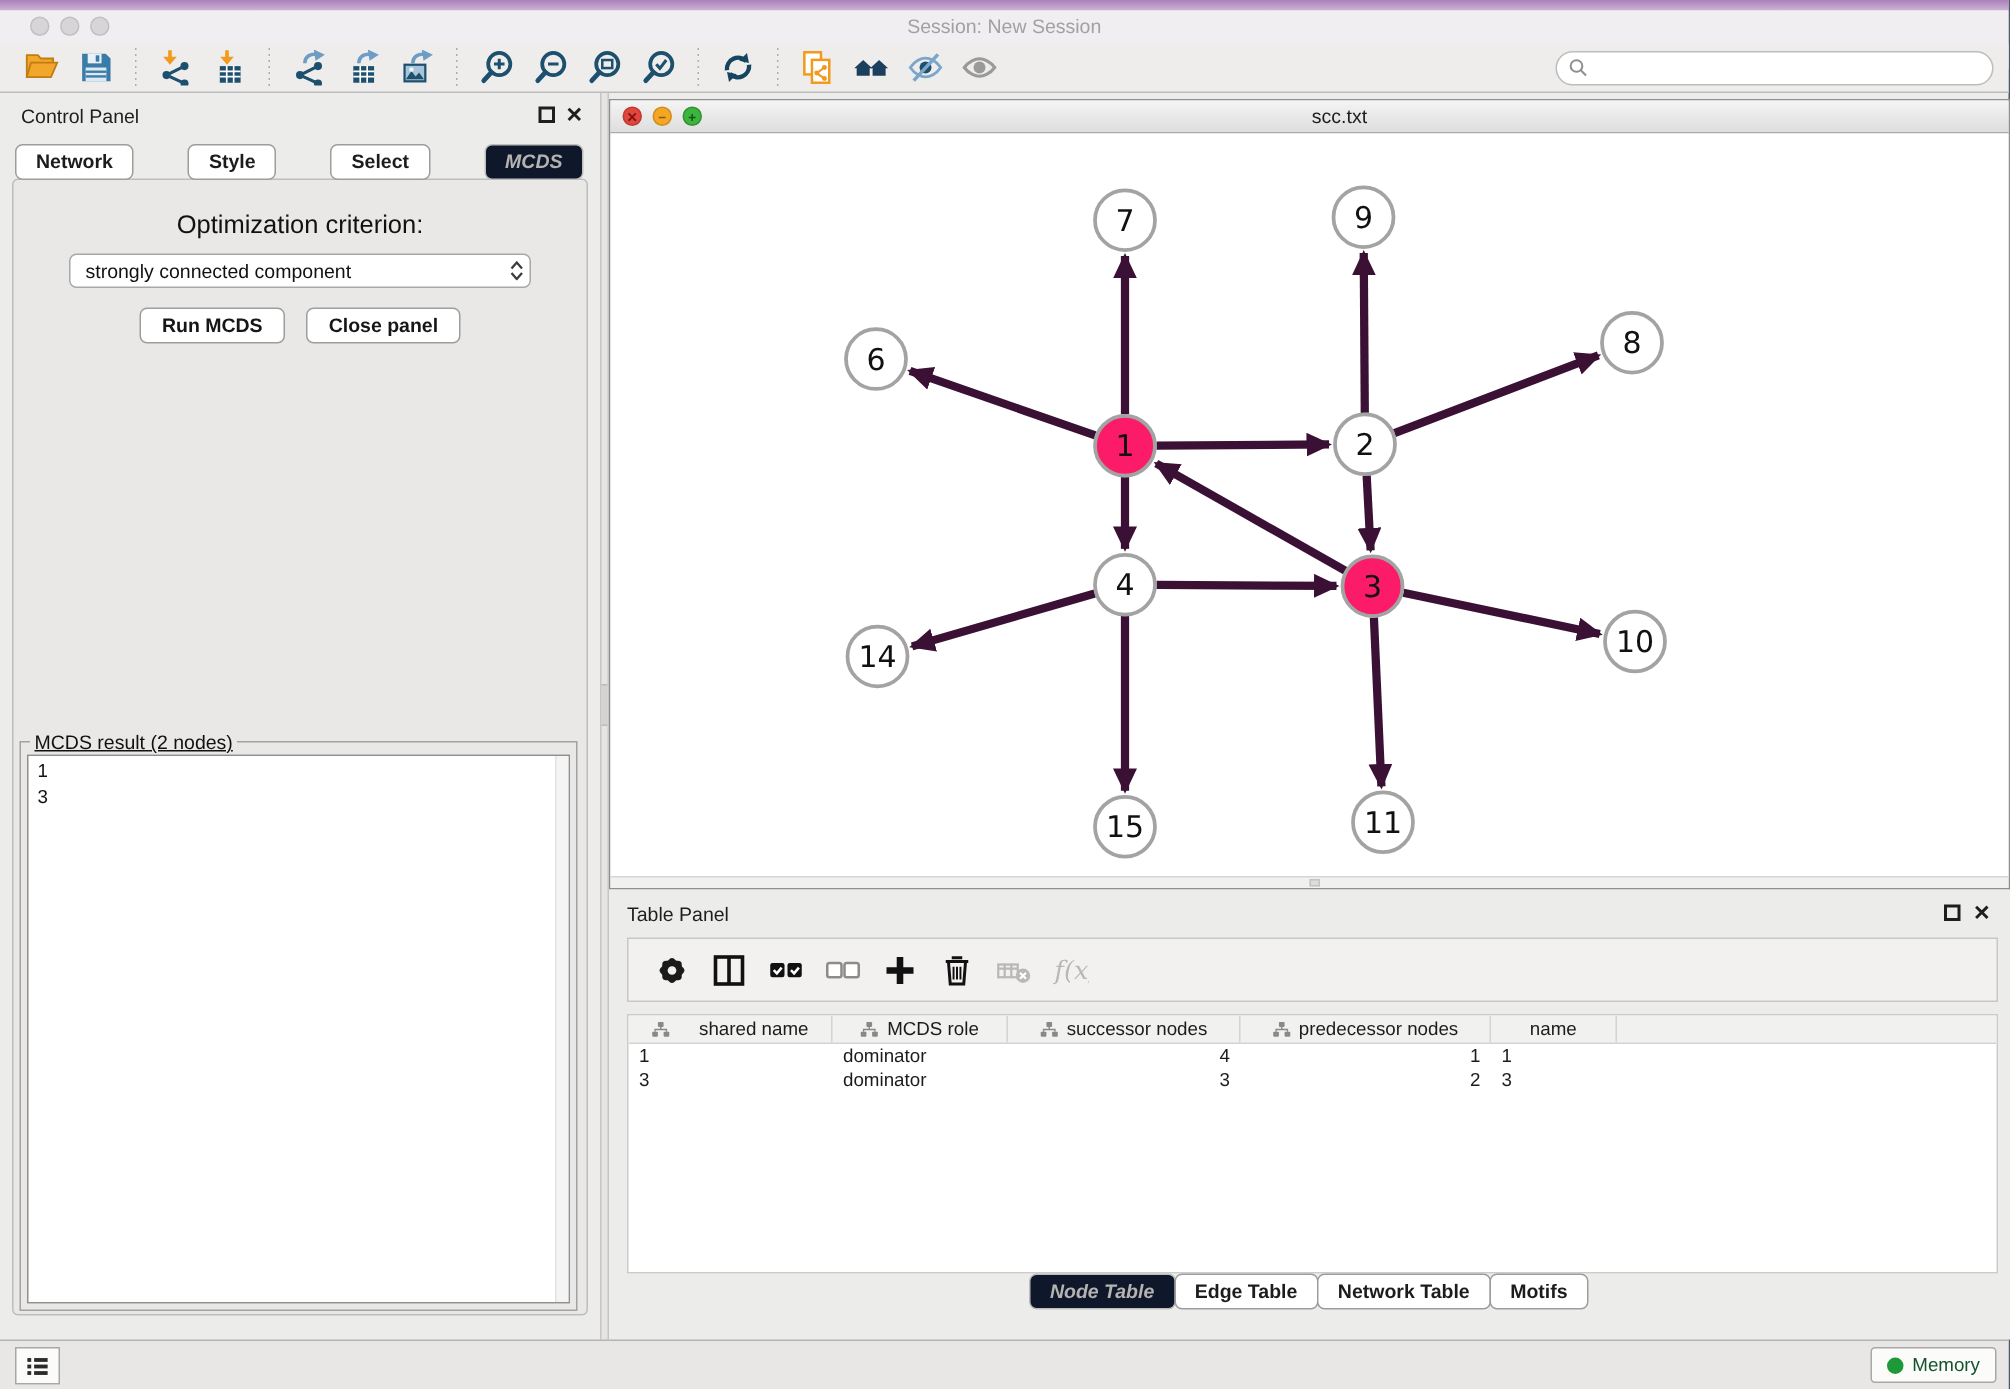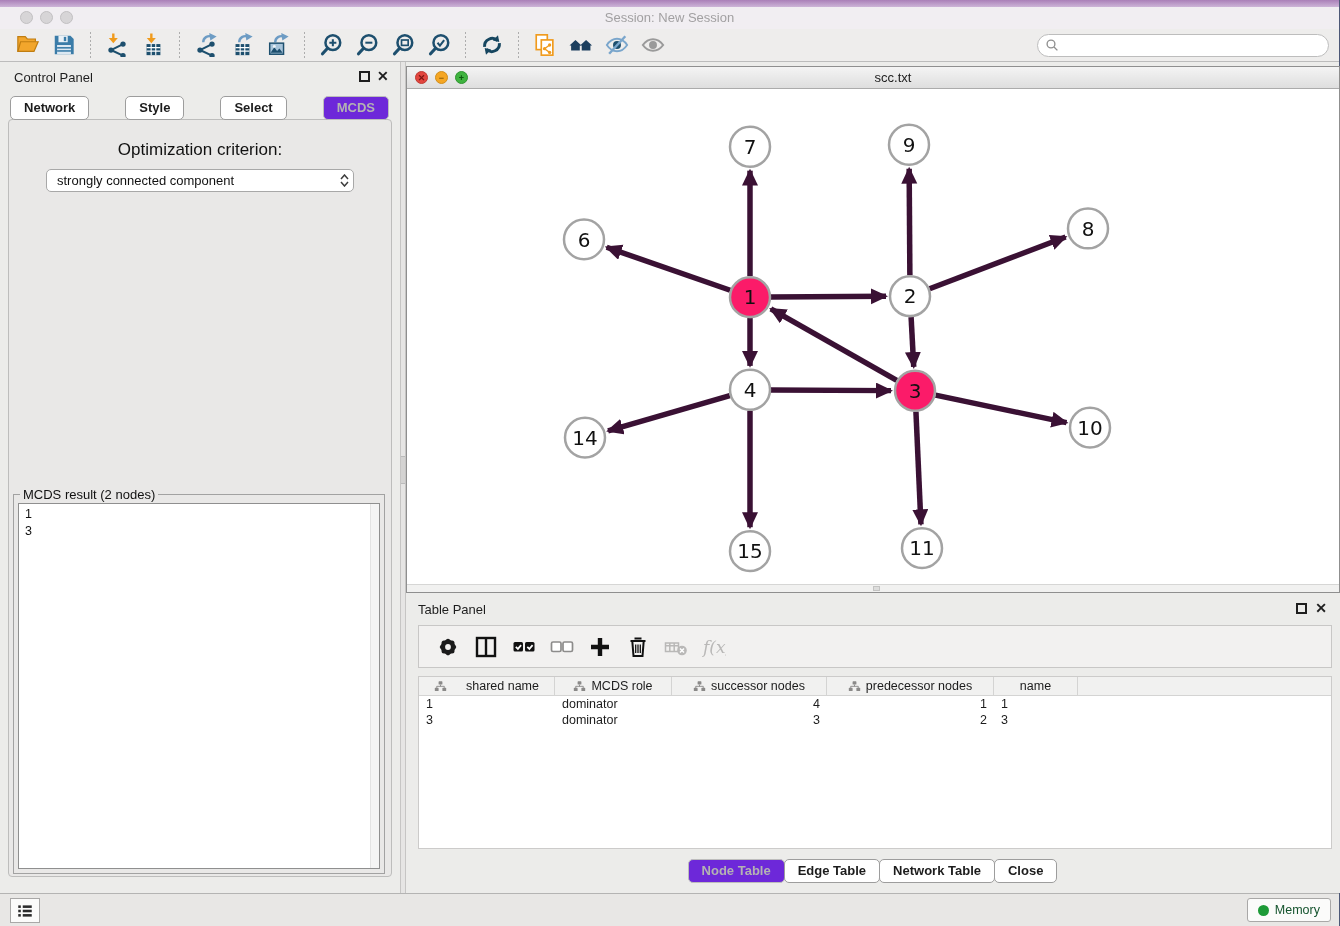--- a/index.html
+++ b/index.html
@@ -33,35 +33,35 @@
   
   .control-panel { position:absolute; left:0; top:62px; width:400px; height:831px; background:#ececea; }
   .panel-head { position:absolute; top:0; left:0; right:0; height:30px; }
   .panel-title { position:absolute; left:14px; top:8px; font-size:13px; color:#1e1e1e; }
   .float-btn { position:absolute; top:9px; width:11px; height:11px; border:2px solid #1e1e1e; background:transparent; }
   .close-btn { position:absolute; top:6px; font-size:14px; font-weight:bold; color:#1e1e1e; cursor:default; }
   .seg-tabs { position:absolute; left:0; right:0; display:flex; justify-content:center; z-index:2; }
   .cp-tabs { top:34px;gap:37px; }
   .seg-tab { font-size:13px; font-weight:bold; color:#1c1c1c; background:#fff; border:1px solid #9d9d9d;
     padding:3px 13px 4px; margin-left:-1px; border-radius:5px; cursor:default; white-space:nowrap; }
-  .seg-tab.active { background:#6d28d9; color:#b4b3b2; border-color:#bdbdbc; }
+  .seg-tab.active { background:#0f172a; color:#b4b3b2; border-color:#bdbdbc;font-style:italic; }
   .cp-content { position:absolute; left:8px; right:8px; top:57px; bottom:16px;
     background:#e9e8e7; border:1px solid #bdbdbc; border-radius:4px; }
   .opt-label { margin-top:20px; text-align:center; font-size:17px; color:#111; }
   .dropdown { position:relative; margin:9px auto 0; width:308px; height:23px; background:#fff;
     border:1px solid #a8a8a8; border-radius:5px; display:flex; align-items:center; cursor:default; }
   .dropdown-value { font-size:13px; color:#111; padding-left:10px; flex:1; }
   .stepper { width:18px; height:21px; display:flex; flex-direction:column; align-items:center; justify-content:center; gap:1px; }
   .btn-row { display:flex; justify-content:center; gap:14px; margin-top:13px; }
   .cp-btn { background:#fff; border:1px solid #9d9d9d; border-radius:5px; font-size:13px; font-weight:bold;
     color:#161616; padding:3px 14px 4px; font-family:"Liberation Sans",sans-serif; cursor:default; }
   .result-fieldset { position:absolute; left:4px; right:6px; top:374px; bottom:2px;
     border:1px solid #a2a2a2; background:#e9e8e7; }
   .result-legend { position:absolute; top:-8px; left:6px; background:#e9e8e7; padding:0 3px;
-    font-size:13px; color:#111; }
+    font-size:13px; color:#111;text-decoration:underline; }
   .result-box { position:absolute; left:4px; right:4px; top:8px; bottom:4px; background:#fff;
     border:1px solid #8f8f8f; overflow:hidden; }
   .result-lines { padding:2px 6px; font-size:12.5px; color:#111; line-height:17px; }
   .result-scroll { position:absolute; right:0; top:0; bottom:0; width:9px; background:#f4f4f4; border-left:1px solid #e3e3e3; }
 
   
   .v-divider { position:absolute; left:400px; top:62px; width:6px; height:831px; background:#e6e5e4;
     border-left:1px solid #c6c5c4; border-right:1px solid #c6c5c4; }
   .v-handle { position:absolute; top:394px; left:0; width:4px; height:28px; background:#d4d3d2;
     border-top:1px solid #bbb; border-bottom:1px solid #bbb; }
@@ -90,21 +90,21 @@
     display:flex; align-items:center; justify-content:center; cursor:default; }
   .tp-btn svg { width:24px; height:24px; }
   .tp-table { position:absolute; left:12px; right:8px; top:83px; height:173px; background:#fff;
     border:1px solid #cccbca; overflow:hidden; }
   .tp-header-row { display:flex; height:19px; background:#f1f1f0; border-bottom:1px solid #d4d4d3; }
   .tp-hcell { display:flex; align-items:center; justify-content:center; gap:5px;
     border-right:1px solid #d4d4d3; font-size:12.5px; color:#1c1c1c; overflow:hidden; cursor:default; }
   .tp-hcell svg { width:13px; height:13px; flex:0 0 auto; }
   .tp-row { display:flex; height:16px; }
   .tp-cell { font-size:12.5px; color:#1c1c1c; padding:0 7px; line-height:16px; overflow:hidden; cursor:default; }
-  .tp-tabs { bottom:10px; top:auto;text-align:center; }
+  .tp-tabs { bottom:20px; top:auto;text-align:center; }
 
   
   .statusbar { position:absolute; left:0; bottom:0; right:0; height:33px; background:#e8e7e5; border-top:1px solid #b4b4b3; }
   .list-btn { position:absolute; left:10px; top:4px; width:30px; height:25px; background:#fbfbfa;
     border:1px solid #a9a8a7; display:flex; align-items:center; justify-content:center; cursor:default; }
   .list-btn svg { width:18px; height:18px; }
   .memory-btn { position:absolute; right:8px; top:4px; height:24px; background:#fbfbfa; border:1px solid #a9a8a7;
     border-radius:3px; display:flex; align-items:center; gap:6px; padding:0 10px; font-size:12.5px; color:#14532d; cursor:default; }
   .memory-dot { width:11px; height:11px; border-radius:50%; background:#1d9a37; }
 </style>
@@ -294,20 +294,24 @@
       <div class="dropdown">
         <span class="dropdown-value">strongly connected component</span>
         <span class="stepper">
           <svg width="9" height="6" viewBox="0 0 9 6">
               <path d="M1 5l3.5-4L8 5" fill="none" stroke="#3c3c3c" stroke-width="1.5"></path>
             </svg>
           <svg width="9" height="6" viewBox="0 0 9 6">
               <path d="M1 1l3.5 4L8 1" fill="none" stroke="#3c3c3c" stroke-width="1.5"></path>
             </svg>
         </span>
+      </div>
+      <div class="btn-row">
+        <button class="cp-btn">Run MCDS</button>
+        <button class="cp-btn">Close panel</button>
       </div>
       <div class="result-fieldset">
         <span class="result-legend">MCDS result (2 nodes)</span>
         <div class="result-box">
           <div class="result-lines" id="result-lines">
               <div>1</div>
               <div>3</div>
             </div>
           <div class="result-scroll"></div>
         </div>
@@ -527,21 +531,21 @@
             <div class="tp-cell" style="width: 155px; text-align: right;">3</div>
             <div class="tp-cell" style="width: 167px; text-align: right;">2</div>
             <div class="tp-cell" style="width: 84px; text-align: left;">3</div>
           </div>
         </div>
     </div>
     <div class="seg-tabs tp-tabs" id="tp-tabs" style="position:absolute;left:0;right:0;">
         <span class="seg-tab active">Node Table</span>
         <span class="seg-tab">Edge Table</span>
         <span class="seg-tab">Network Table</span>
-        <span class="seg-tab">Close</span>
+        <span class="seg-tab">Motifs</span>
       </div>
   </div>
 
   <div class="statusbar">
     <div class="list-btn">
       <svg viewBox="0 0 24 24">
         <g fill="#2b2b2b">
           <rect x="3" y="4.5" width="3.4" height="3.4"></rect>
             <rect x="9" y="4.5" width="12" height="3.4"></rect>
           <rect x="3" y="10.3" width="3.4" height="3.4"></rect>

